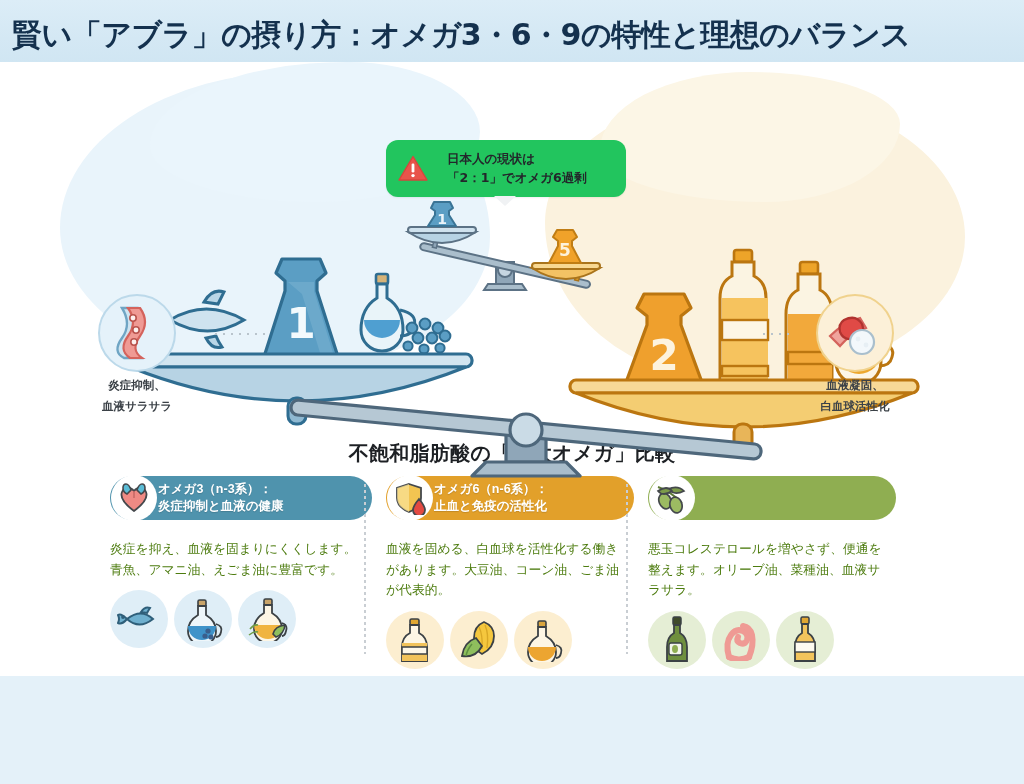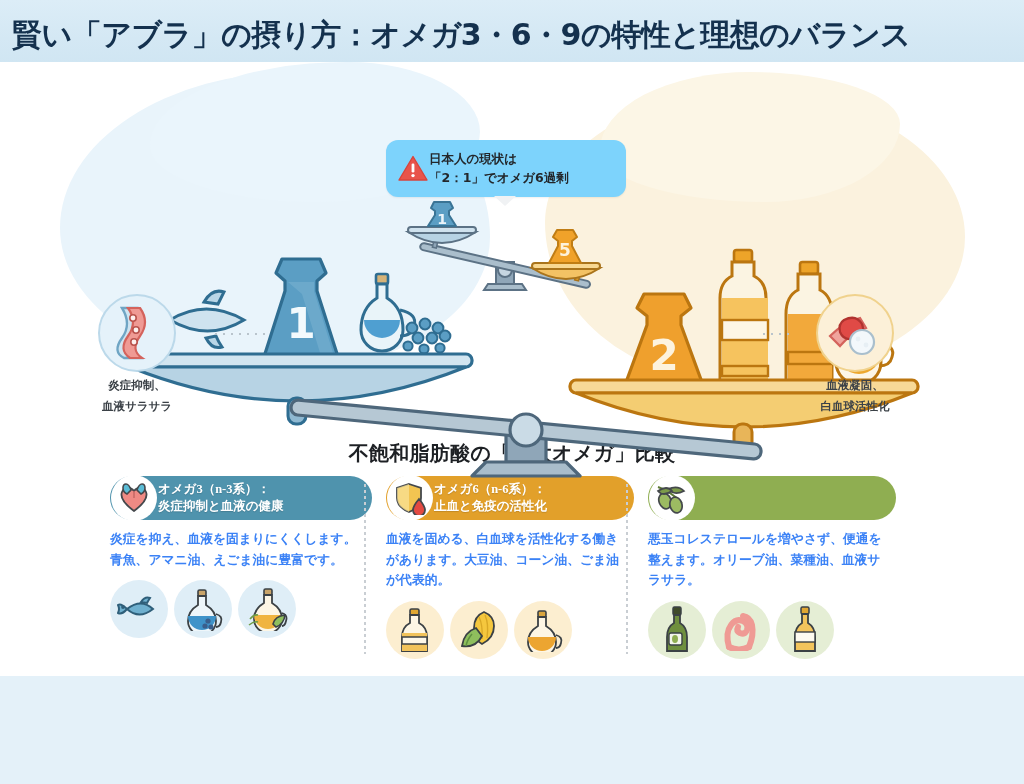--- a/index.html
+++ b/index.html
@@ -49,22 +49,22 @@
   }
   #blob-right2 {
     left:600px; top:10px; width:300px; height:130px;
     background:#fcf6e6;
     border-radius: 50% 50% 45% 55% / 60% 40% 60% 40%;
   }
 
   
   #warning-callout {
     position:absolute; left:386px; top:78px; width:240px; height:57px;
-    background:#7dd3fc; border-radius:12px;
-    display:flex; align-items:center; gap:1px; padding:0 12px;
+    background:#22c55e; border-radius:12px;
+    display:flex; align-items:center; gap:19px; padding:0 12px;
     box-shadow: 0 1px 2px rgba(0,0,0,.06);
     z-index:6;
   }
   #warning-callout:after{
     content:""; position:absolute; left:108px; bottom:-9px;
     border-left:11px solid transparent; border-right:11px solid transparent;
     border-top:10px solid #f0f2f4;
   }
   .warn-text { font-size:12.5px; line-height:1.45; color:#23272b; font-weight:700;
                font-family:"DejaVu Sans",sans-serif; white-space:nowrap;}
@@ -112,23 +112,23 @@
   .card-head {
     height:44px; border-radius:22px; display:flex; align-items:center; position:relative;
     padding-left:48px; color:#fff;
   }
   .head-icon {
     position:absolute; left:1px; top:-1px; width:46px; height:46px; border-radius:50%;
     background:#fff; border:2px solid rgba(255,255,255,.85);
     display:flex; align-items:center; justify-content:center;
   }
   .head-txt { font-size:12.5px; line-height:1.35; font-weight:700;
-              font-family:Liberation Serif, serif; text-shadow:0 1px 1px rgba(0,0,0,.15);}
+              font-family:Liberation Sans, sans-serif; text-shadow:0 1px 1px rgba(0,0,0,.15);}
   .card-body {
-    margin-top:9px; font-size:12.8px; line-height:1.62; color:#3b82f6; font-weight:700;
+    margin-top:19px; font-size:12.8px; line-height:1.62; color:#4d7c0f; font-weight:400;
     font-family:"DejaVu Sans",sans-serif; padding-right:6px;
   }
   .icon-row { margin-top:10px; display:flex; gap:6px; }
   .icon-pill { width:58px; height:58px; border-radius:50%; display:flex;
                align-items:center; justify-content:center; }
 
   
   #bottom-band {
     position:absolute; left:0; top:676px; width:1024px; height:108px;
     background:#e4f1f9;

